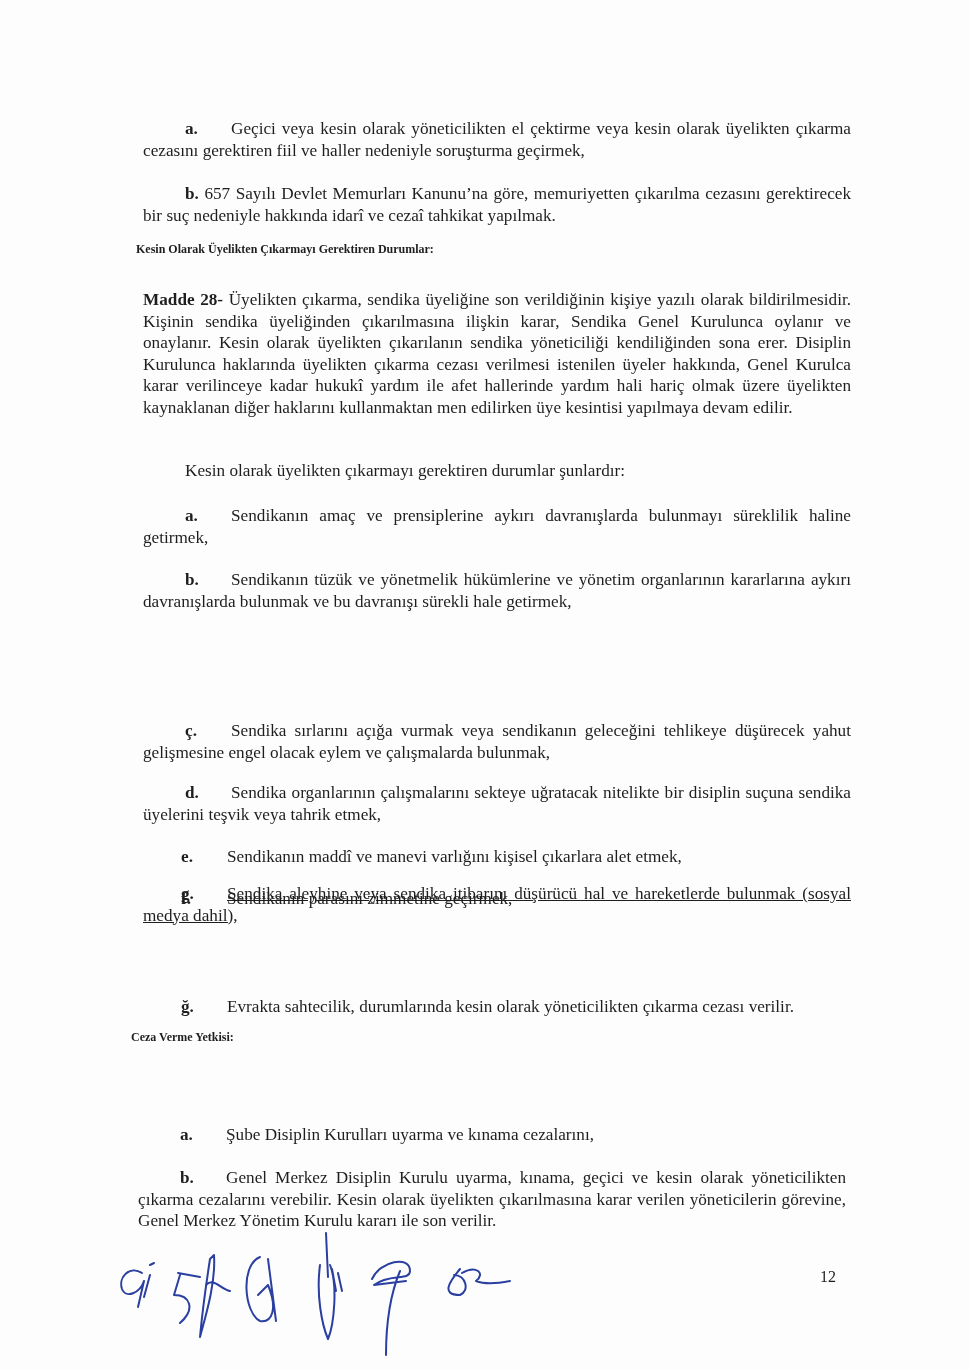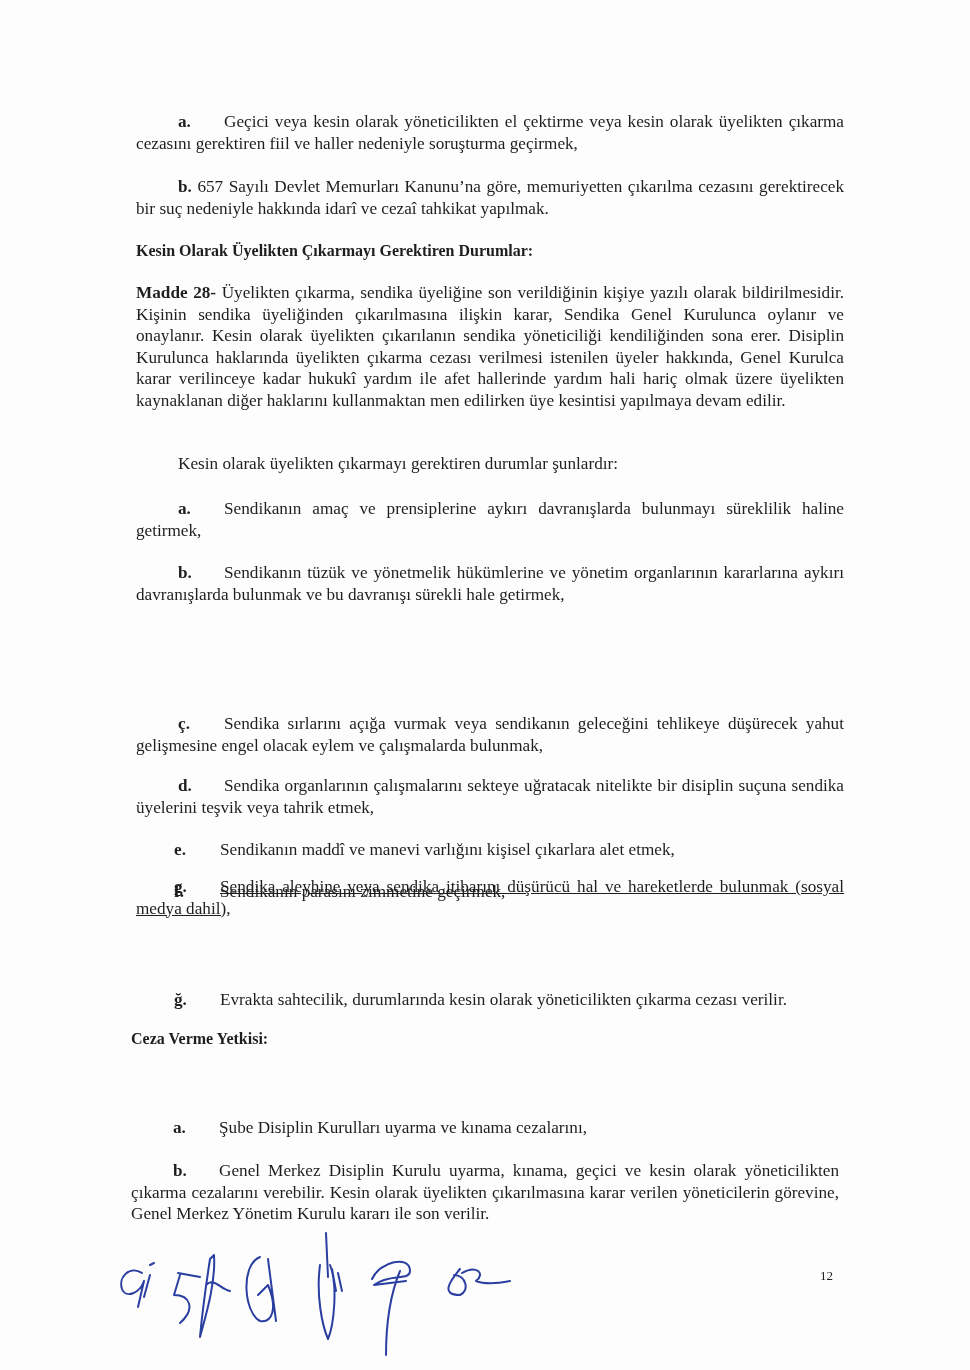--- a/index.html
+++ b/index.html
@@ -1,25 +1,25 @@
 <!DOCTYPE html>
 <html><head>
 <meta charset="utf-8">
 <style>
   html, body { margin: 0; padding: 0; background: #ffffff; }
   body { width: 970px; height: 1370px; position: relative; overflow: hidden;
          font-family: "Liberation Serif", serif; color: #1e1e1e; }
   .page { position: absolute; left: 0; top: 0; width: 970px; height: 1370px; background: #fdfdfd; }
   .p { position: absolute; left: 136px; width: 708px; font-size: 17.2px; line-height: 21.5px;
-       text-align: justify; text-align-last: left; margin: 0; }
+       text-align: justify; text-align-last: left; margin: 7px; }
   .b { font-weight: bold; }
   .ind { display: inline-block; width: 42px; }
   .lbl { display: inline-block; font-weight: bold; width: 46px; }
-  .heading { position: absolute; left: 136px; font-size: 16px; font-weight: bold; margin: 0; text-align: center; }
-  .pagenum { position: absolute; left: 820px; top: 1268px; font-size: 13px; }
+  .heading { position: absolute; left: 136px; font-size: 12px; font-weight: bold; margin: 0; text-align: center; }
+  .pagenum { position: absolute; left: 820px; top: 1268px; font-size: 16px; }
   .sig { position: absolute; left: 110px; top: 1225px; width: 580px; height: 140px; }
 </style>
 </head>
 <body>
 
 <div class="page">
 
   <p class="p" style="top:111px;"><span class="ind"></span><span class="lbl">a.</span><span>Geçici veya kesin olarak yöneticilikten el çektirme veya kesin olarak üyelikten çıkarma cezasını gerektiren fiil ve haller nedeniyle soruşturma geçirmek,</span></p>
 
   <p class="p" style="top:176px;"><span class="ind"></span><span class="b">b.</span> <span>657 Sayılı Devlet Memurları Kanunu’na göre, memuriyetten çıkarılma cezasını gerektirecek bir suç nedeniyle hakkında idarî ve cezaî tahkikat yapılmak.</span></p>

